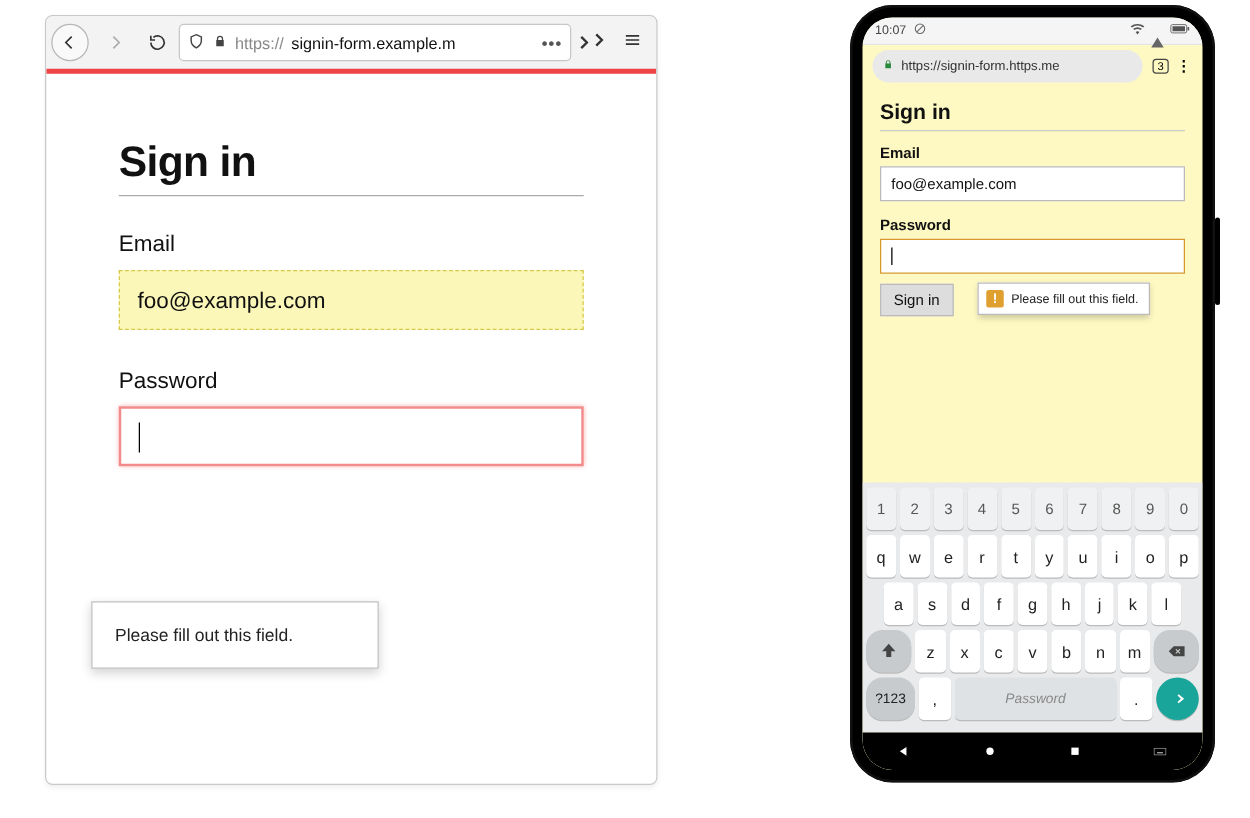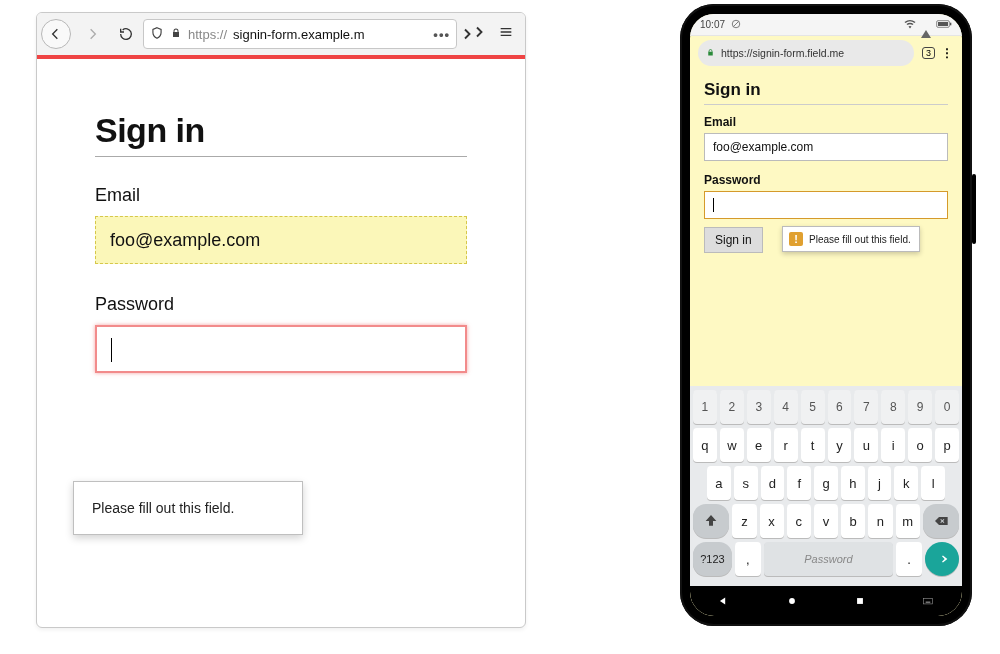--- a/index.html
+++ b/index.html
@@ -275,21 +275,21 @@
         </div>
       </div>
 
       <div style="display:flex; align-items:center;">
         <div class="ph-url" style="flex:1">
           <span class="lock">
             <svg viewBox="0 0 24 24" width="9" height="9">
                 <path fill="#2a8a3a" d="M7 10V8a5 5 0 0 1 10 0v2h1v10H6V10h1zm2 0h6V8a3 3 0 0 0-6 0v2z"></path>
               </svg>
           </span>
-          <span class="ph-url-site">https://signin-form.field.me</span>
+          <span class="ph-url-site">https://signin-form.https.me</span>
         </div>
         <span class="ph-url-num" style="margin-right:6px">3</span>
         <span class="ph-url-menu" style="margin-right:10px">⋮</span>
       </div>
 
       <div class="ph-content-area">
         <div class="ph-page">
           <div class="ph-h1">Sign in</div>
           <hr class="ph-hr">
           <div class="ph-label">Email</div>

